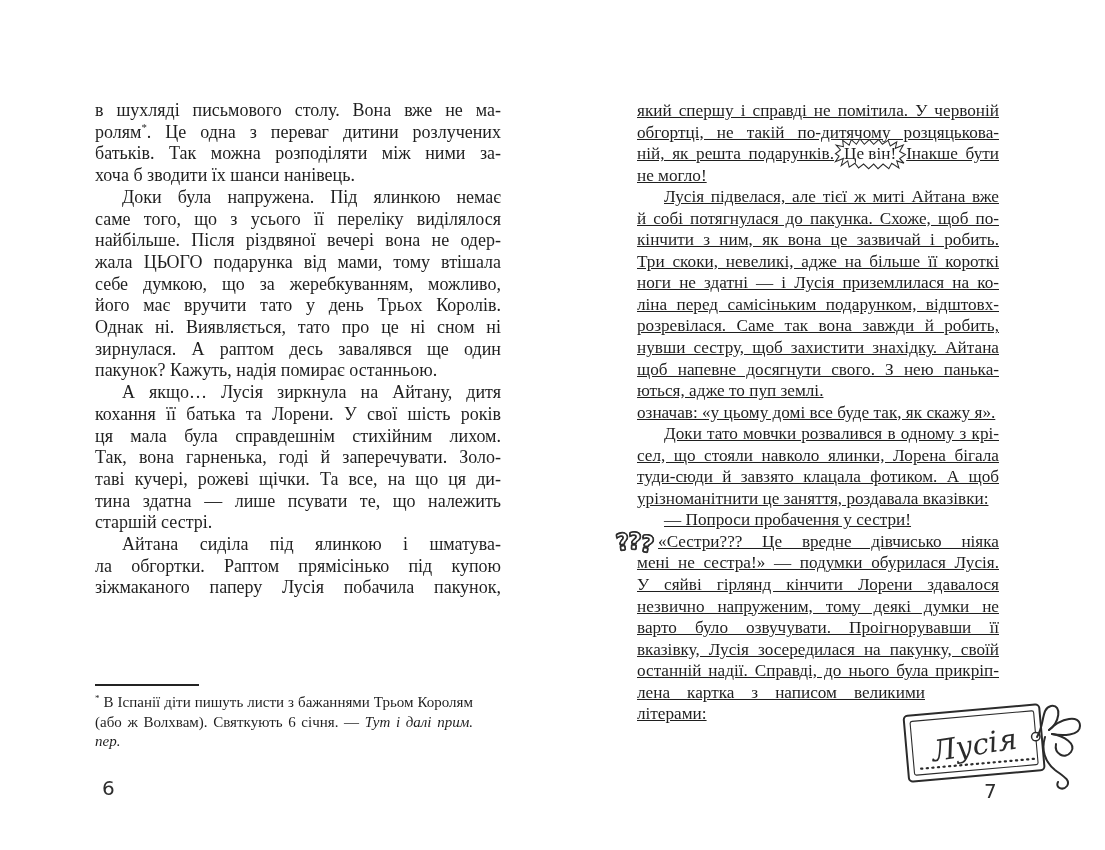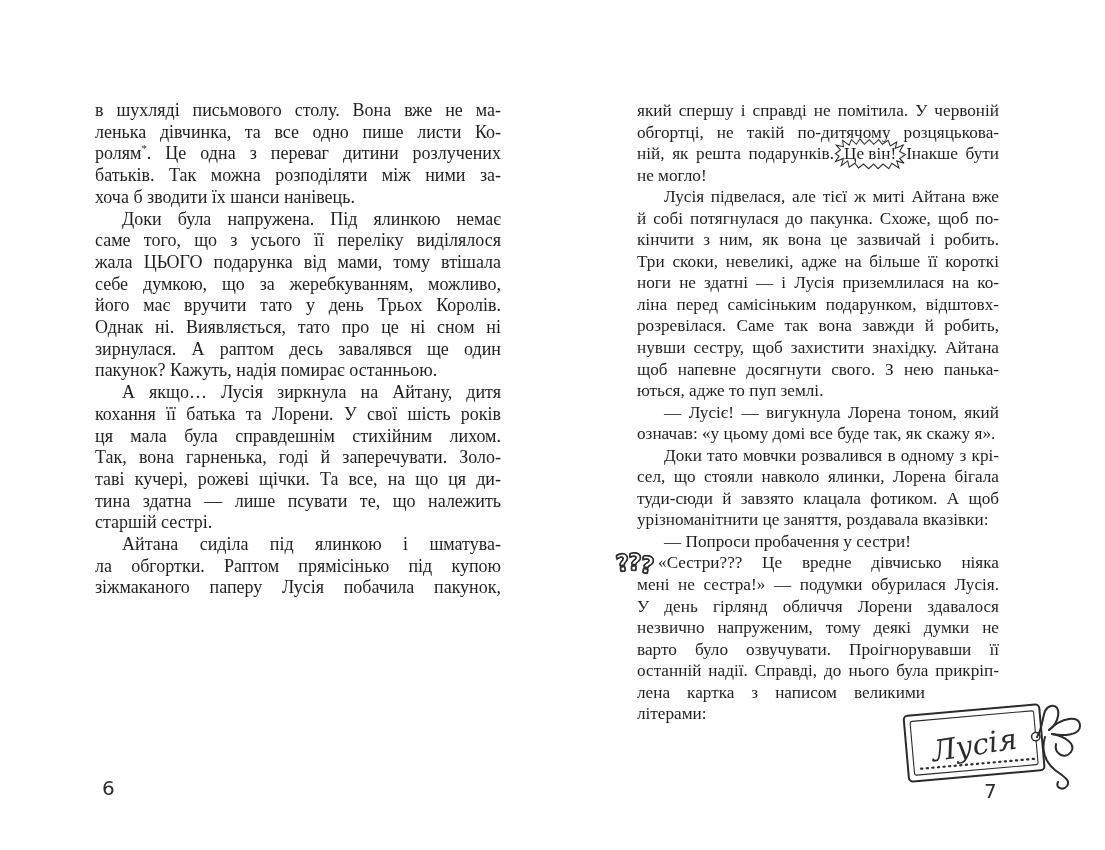--- a/index.html
+++ b/index.html
@@ -3,21 +3,21 @@
 <meta charset="utf-8">
 <style>
   html,body{margin:0;padding:0;}
   body{
     width:1105px;height:850px;position:relative;background:#ffffff;
     font-family:"Liberation Serif", serif;color:#1f1f1f;overflow:hidden;
   }
   .spread{position:absolute;inset:0;}
   .col{position:absolute;top:100px;}
   .col-left{left:95px;width:406px;font-size:18px;line-height:21.7px;}
-  .col-right{left:637px;width:362px;font-size:17.2px;line-height:21.55px;}
+  .col-right{left:637px;width:362px;font-size:17.2px;line-height:21.55px;text-decoration:underline;}
   .para{margin:0;}
   .line{
     text-align:justify;
     -moz-text-align-last:justify;
     text-align-last:justify;
     white-space:normal;
   }
   .line.last{text-align-last:left;-moz-text-align-last:left;}
   .line.ind{text-indent:27px;}
   .sup{font-size:60%;vertical-align:super;line-height:0;}
@@ -50,28 +50,28 @@
   .tag-script{font-family:"DejaVu Serif", serif;font-style:italic;font-size:29px;fill:#2b2b2b;}
 </style>
 </head>
 <body>
 
 <div class="spread">
 
   <div class="col col-left">
       <div class="para">
         <div class="line"><span>в шухляді письмового столу. Вона вже не ма-</span></div>
-        <div class="line"><span>ленька дівчинка, та все одно пише листи Ко-</span></div>
         <div class="line"><span>ролям</span><span class="sup">*</span><span>. Це одна з переваг дитини розлучених</span></div>
         <div class="line"><span>батьків. Так можна розподіляти між ними за-</span></div>
         <div class="line last"><span>хоча б зводити їх шанси нанівець.</span></div>
       </div>
       <div class="para">
         <div class="line ind"><span>Доки була напружена. Під ялинкою немає</span></div>
         <div class="line"><span>саме того, що з усього її переліку виділялося</span></div>
+        <div class="line"><span>найбільше. Після різдвяної вечері вона не одер-</span></div>
         <div class="line"><span>жала ЦЬОГО подарунка від мами, тому втішала</span></div>
         <div class="line"><span>себе думкою, що за жеребкуванням, можливо,</span></div>
         <div class="line"><span>його має вручити тато у день Трьох Королів.</span></div>
         <div class="line"><span>Однак ні. Виявляється, тато про це ні сном ні</span></div>
         <div class="line"><span>зирнулася. А раптом десь завалявся ще один</span></div>
         <div class="line last"><span>пакунок? Кажуть, надія помирає останньою.</span></div>
       </div>
       <div class="para">
         <div class="line ind"><span>А якщо… Лусія зиркнула на Айтану, дитя</span></div>
         <div class="line"><span>кохання її батька та Лорени. У свої шість років</span></div>
@@ -81,20 +81,28 @@
         <div class="line"><span>тина здатна — лише псувати те, що належить</span></div>
         <div class="line last"><span>старшій сестрі.</span></div>
       </div>
       <div class="para">
         <div class="line ind"><span>Айтана сиділа під ялинкою і шматува-</span></div>
         <div class="line"><span>ла обгортки. Раптом прямісінько під купою</span></div>
         <div class="line"><span>зіжмаканого паперу Лусія побачила пакунок,</span></div>
       </div>
     </div>
 
+  <div class="footnote">
+    <div class="footnote-rule"></div>
+    <div>
+        <div class="line"><span class="sup">*</span><span> В Іспанії діти пишуть листи з бажаннями Трьом Королям</span></div>
+        <div class="line"><span>(або ж Волхвам). Святкують 6 січня. — </span><span class="it">Тут і далі прим.</span></div>
+        <div class="line last"><span class="it">пер.</span></div>
+      </div>
+  </div>
 
   <div class="pagenum pagenum-left">6</div>
 
   <div class="col col-right">
       <div class="para">
         <div class="line"><span>який спершу і справді не помітила. У червоній</span></div>
         <div class="line"><span>обгортці, не такій по-дитячому розцяцькова-</span></div>
         <div class="line"><span>ній, як решта подарунків.</span><span class="burst"><svg class="burst-svg" viewBox="0 0 100 40" preserveAspectRatio="none">
               <polygon points="2,20 9,15 3,9 13,11 12,3 21,9 24,2 31,8 36,1 42,8 49,2 55,8 62,2 67,8 75,3 78,10 87,5 85,13 96,9 91,17 99,21 91,26 97,32 87,29 90,38 80,32 76,39 68,33 61,39 55,33 48,39 41,33 34,38 29,32 21,37 19,29 10,35 13,26 2,30 7,23" fill="none" stroke="#2b2b2b" stroke-width="1.4"></polygon>
             </svg><span class="burst-text">Це він!</span></span><span>Інакше бути</span></div>
@@ -106,38 +114,38 @@
         <div class="line"><span>кінчити з ним, як вона це зазвичай і робить.</span></div>
         <div class="line"><span>Три скоки, невеликі, адже на більше її короткі</span></div>
         <div class="line"><span>ноги не здатні — і Лусія приземлилася на ко-</span></div>
         <div class="line"><span>ліна перед самісіньким подарунком, відштовх-</span></div>
         <div class="line"><span>розревілася. Саме так вона завжди й робить,</span></div>
         <div class="line"><span>нувши сестру, щоб захистити знахідку. Айтана</span></div>
         <div class="line"><span>щоб напевне досягнути свого. З нею панька-</span></div>
         <div class="line last"><span>ються, адже то пуп землі.</span></div>
       </div>
       <div class="para">
-        <div class="line ind"><span>— Лусіє! — вигукнула Лорена тоном, який</span></div>
         <div class="line last"><span>означав: «у цьому домі все буде так, як скажу я».</span></div>
       </div>
       <div class="para">
         <div class="line ind"><span>Доки тато мовчки розвалився в одному з крі-</span></div>
         <div class="line"><span>сел, що стояли навколо ялинки, Лорена бігала</span></div>
         <div class="line"><span>туди-сюди й завзято клацала фотиком. А щоб</span></div>
         <div class="line last"><span>урізноманітнити це заняття, роздавала вказівки:</span></div>
       </div>
       <div class="para">
         <div class="line ind last"><span>— Попроси пробачення у сестри!</span></div>
       </div>
       <div class="para">
         <div class="line"><span class="qmarks"><span>?</span><span>?</span><span>?</span></span><span>«Сестри??? Це вредне дівчисько ніяка</span></div>
         <div class="line"><span>мені не сестра!» — подумки обурилася Лусія.</span></div>
-        <div class="line"><span>У день гірлянд обличчя Лорени здавалося</span></div>
+        <div class="line"><span>У сяйві гірлянд кінчити Лорени здавалося</span></div>
         <div class="line"><span>незвично напруженим, тому деякі думки не</span></div>
         <div class="line"><span>варто було озвучувати. Проігнорувавши її</span></div>
+        <div class="line"><span>вказівку, Лусія зосередилася на пакунку, своїй</span></div>
         <div class="line"><span>останній надії. Справді, до нього була прикріп-</span></div>
         <div class="line" style="width: 288px;"><span>лена картка з написом великими</span></div>
         <div class="line last"><span>літерами:</span></div>
       </div>
     </div>
 
   <svg class="gift-tag" viewBox="0 0 195 118" aria-hidden="false">
     <g transform="rotate(-5 78 58)">
       <rect x="10" y="26" width="136" height="66" rx="4" fill="#ffffff" stroke="#2b2b2b" stroke-width="2"></rect>
       <rect x="16" y="32" width="124" height="54" rx="2" fill="none" stroke="#2b2b2b" stroke-width="1.1"></rect>

